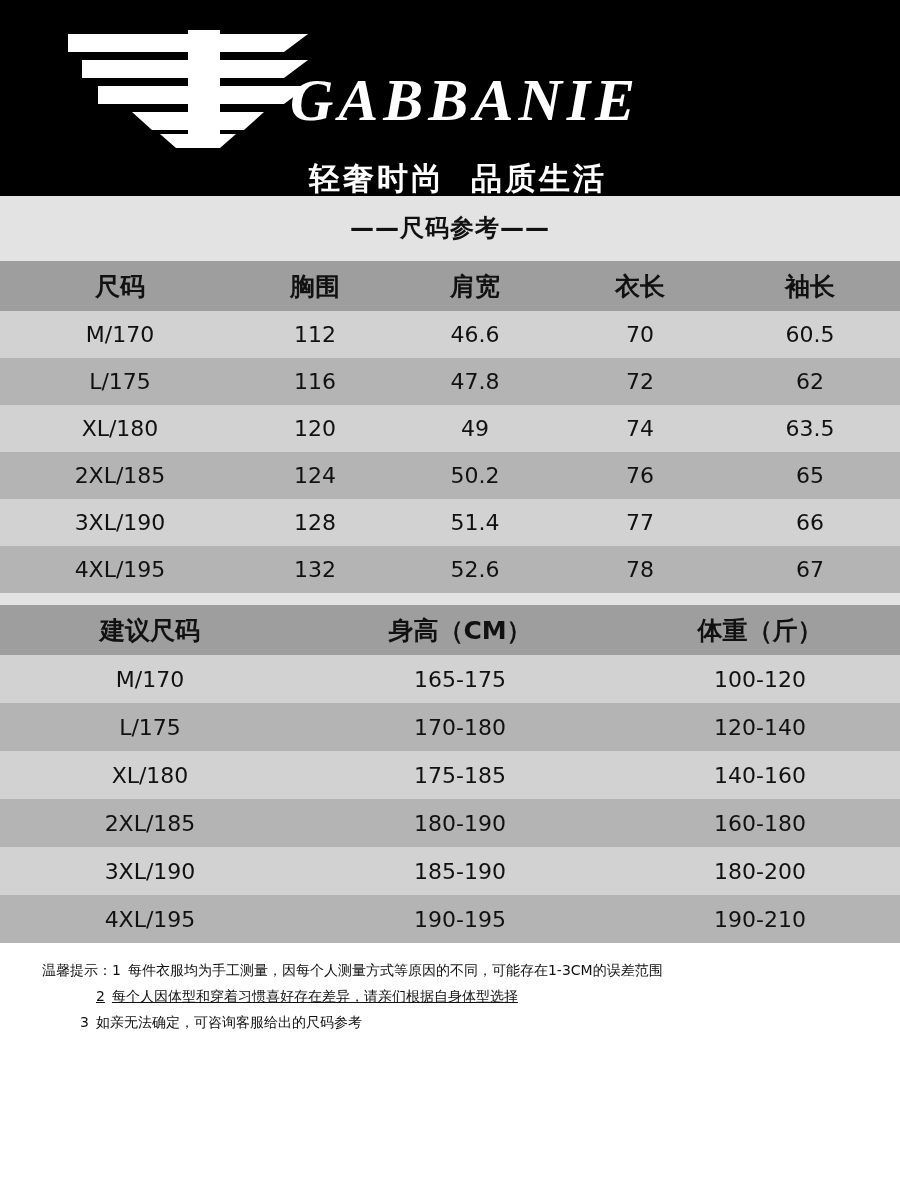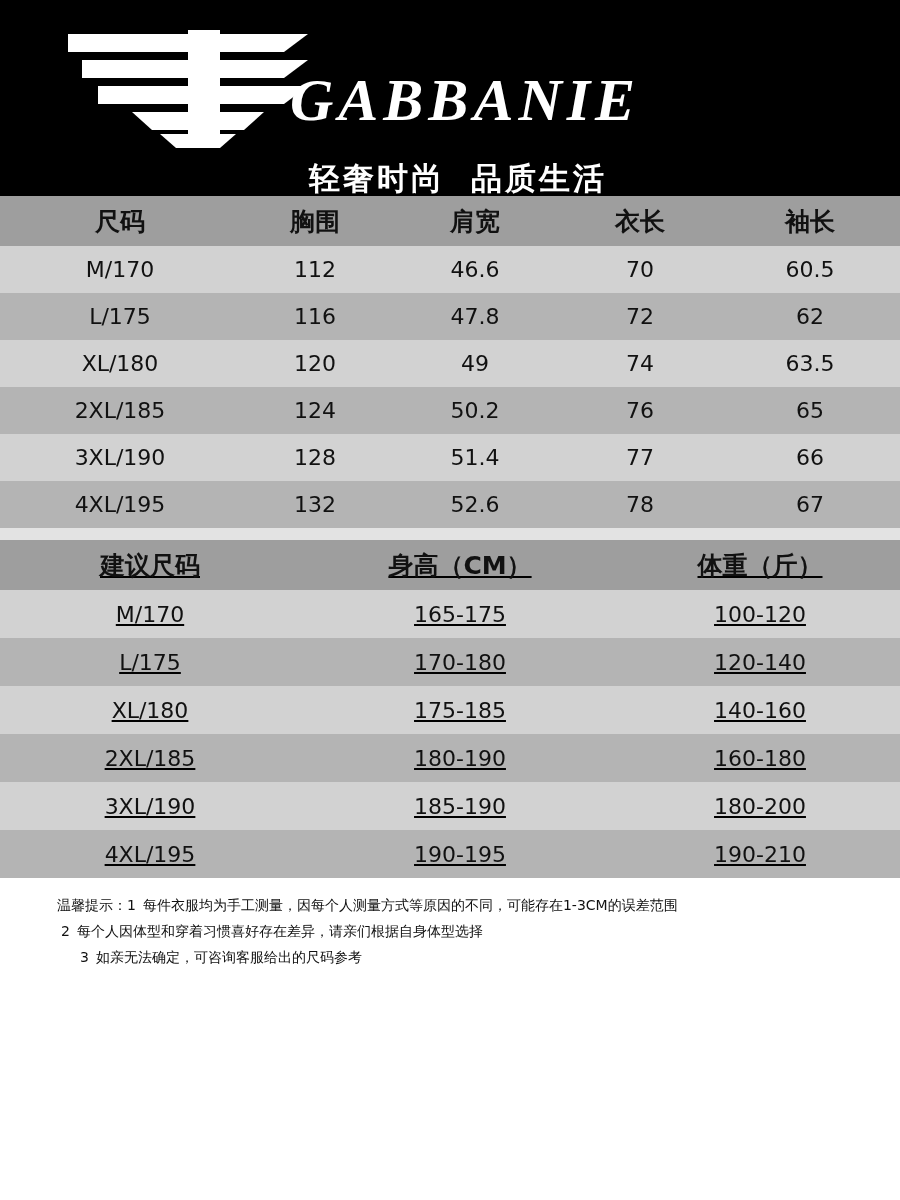--- a/index.html
+++ b/index.html
@@ -113,21 +113,21 @@
     font-size: 25px;
     background: #9e9e9e;
   }
   .size-table td {
     font-size: 22px;
   }
   .size-table tr.alt td { background: #b4b4b4; }
   .size-table tr.norm td { background: #d2d2d2; }
 
   
-  .rec-table tr { height: 48px; text-decoration: underline; }
+  .rec-table tr { height: 48px; }
   .rec-table tr.head { height: 50px; }
   .rec-table tr.head td {
     font-weight: bold;
     font-size: 25px;
     background: #9e9e9e;
   }
   .rec-table td { font-size: 22px; }
   .rec-table tr.alt td { background: #b4b4b4; }
   .rec-table tr.norm td { background: #d2d2d2; }
 
@@ -141,22 +141,22 @@
     background: #ffffff;
     padding: 14px 0 0 0;
   }
   .note-line {
     font-family: "DejaVu Sans", sans-serif;
     font-size: 14px;
     color: #111111;
     line-height: 26px;
     white-space: nowrap;
   }
-  .note-1 { padding-left: 57px; }
-  .note-2 { padding-left: 61px; }
+  .note-1 { padding-left: 42px; }
+  .note-2 { padding-left: 96px; text-decoration: underline; }
   .note-3 { padding-left: 80px; }
   .note-num { margin-right: 7px; }
 </style>
 </head>
 <body>
 
 <div class="page">
 
   <div class="banner">
     <div class="logo-row">
@@ -168,20 +168,21 @@
         <polygon fill="#ffffff" points="64,82 196,82 176,100 84,100"></polygon>
         <polygon fill="#ffffff" points="92,104 168,104 152,118 108,118"></polygon>
       </svg>
       <div class="brand-word">GABBANIE</div>
     </div>
     <div class="slogan">
       <span>轻奢时尚</span><span class="gap"></span><span>品质生活</span>
     </div>
   </div>
 
+  <div class="section-title title-band-1">——尺码参考——</div>
 
   <table class="size-table">
     <colgroup>
       <col style="width:240px">
         <col style="width:150px">
         <col style="width:170px">
         <col style="width:160px">
         <col style="width:180px">
     </colgroup>
     <tbody>

